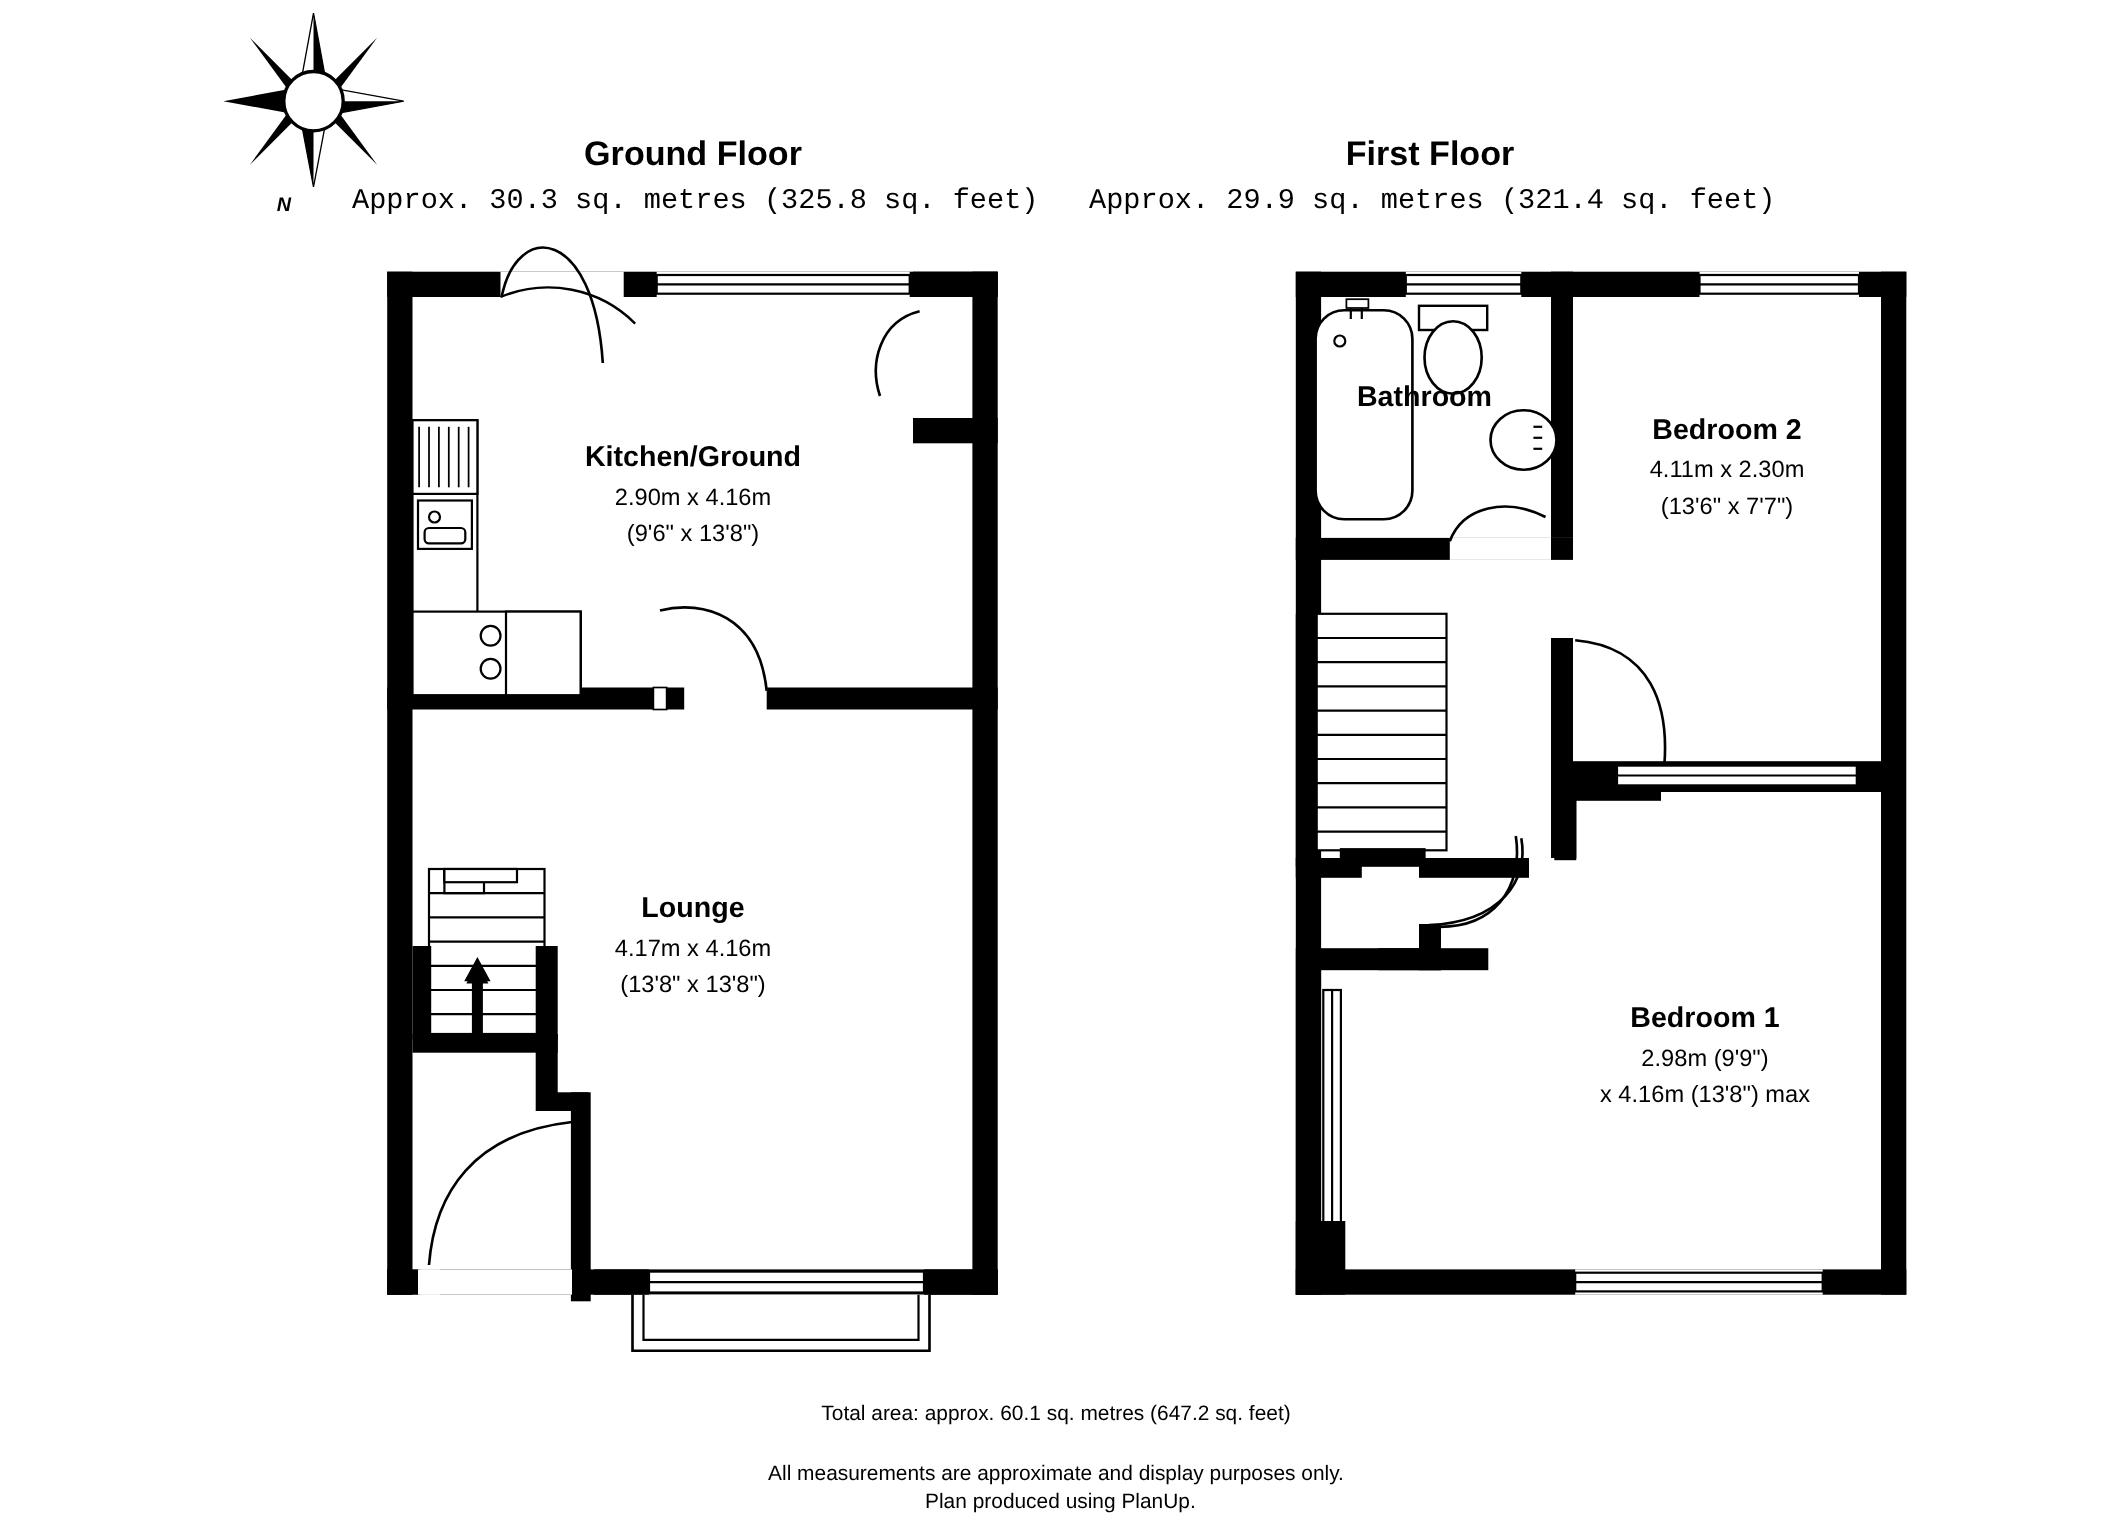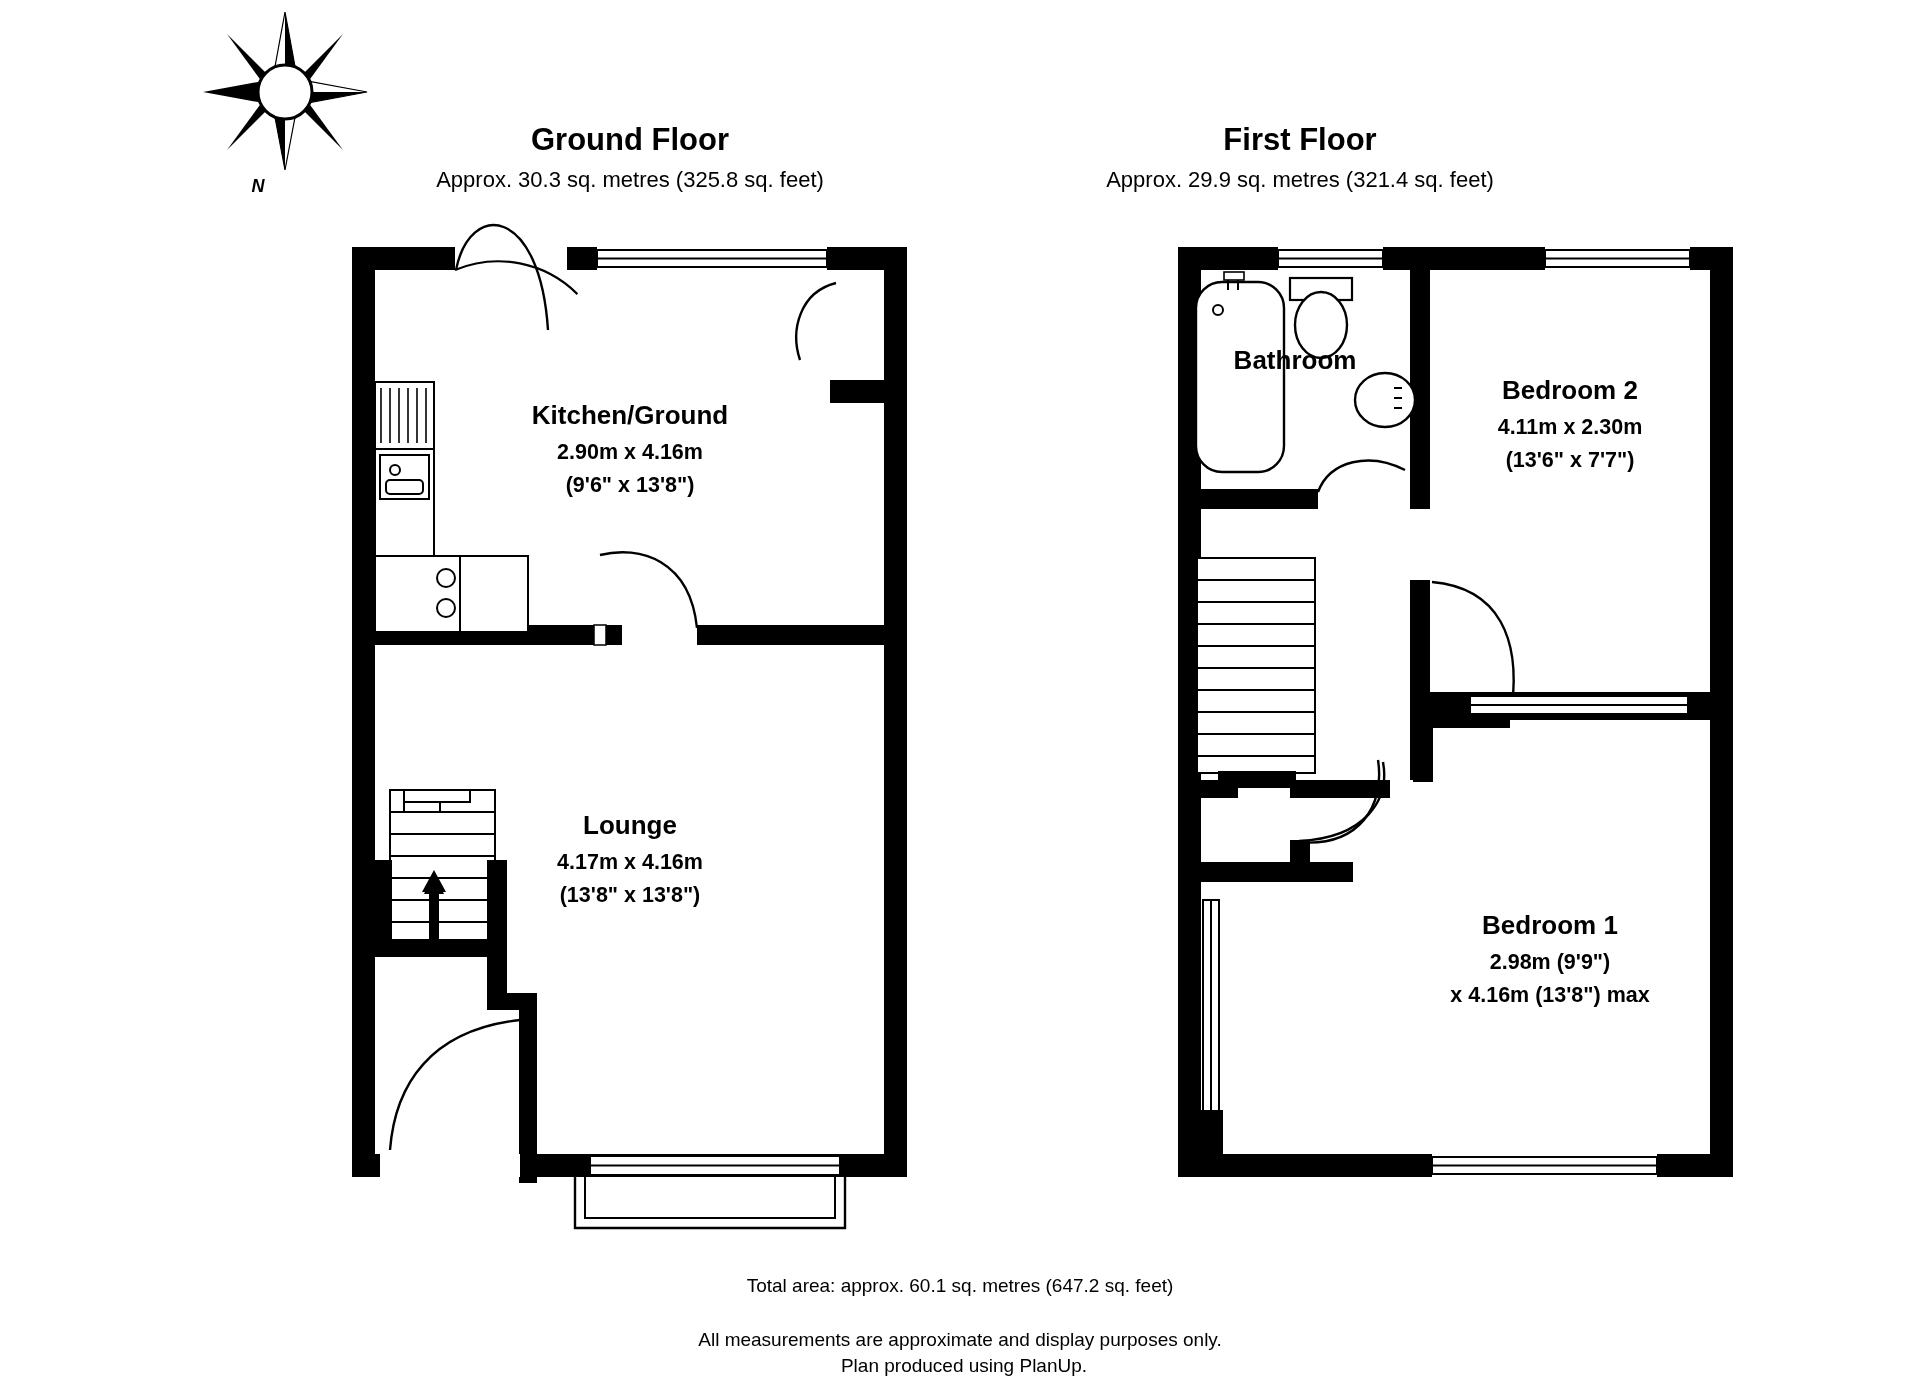--- a/index.html
+++ b/index.html
@@ -31,30 +31,31 @@
     position: absolute;
     text-align: center;
     white-space: pre;
     line-height: 1.18;
   }
   .floor-title {
     font-size: 31px;
     font-weight: bold;
   }
   .floor-sub {
-    font-size: 22px;
+    font-size: 26px;
     font-weight: normal;
+    font-family: Liberation Mono, monospace;
   }
   .room-name {
     font-size: 26px;
     font-weight: bold;
   }
   .room-dims {
     font-size: 21.5px;
-    font-weight: bold;
+    font-weight: normal;
   }
   .total-area {
     font-size: 19px;
     font-weight: normal;
   }
   .footnote {
     font-size: 19px;
     font-weight: normal;
   }
   .compass-n {

